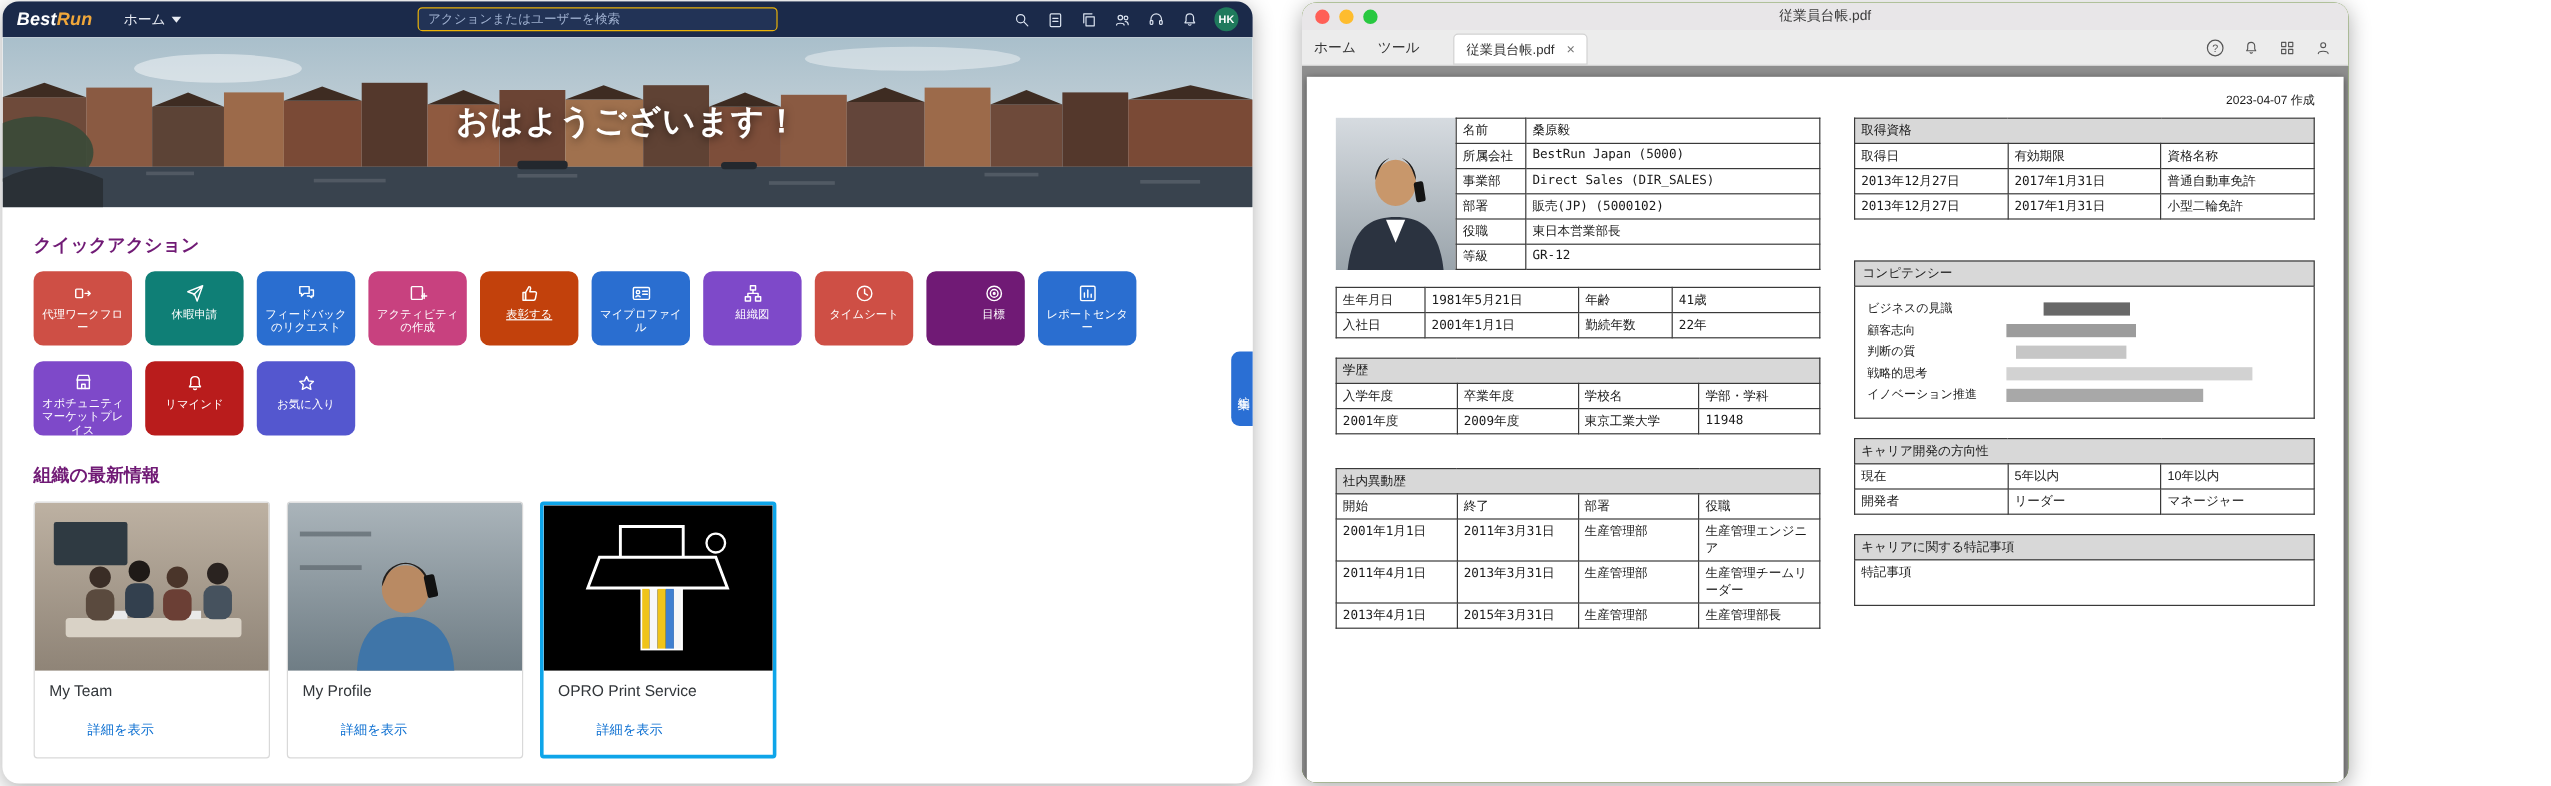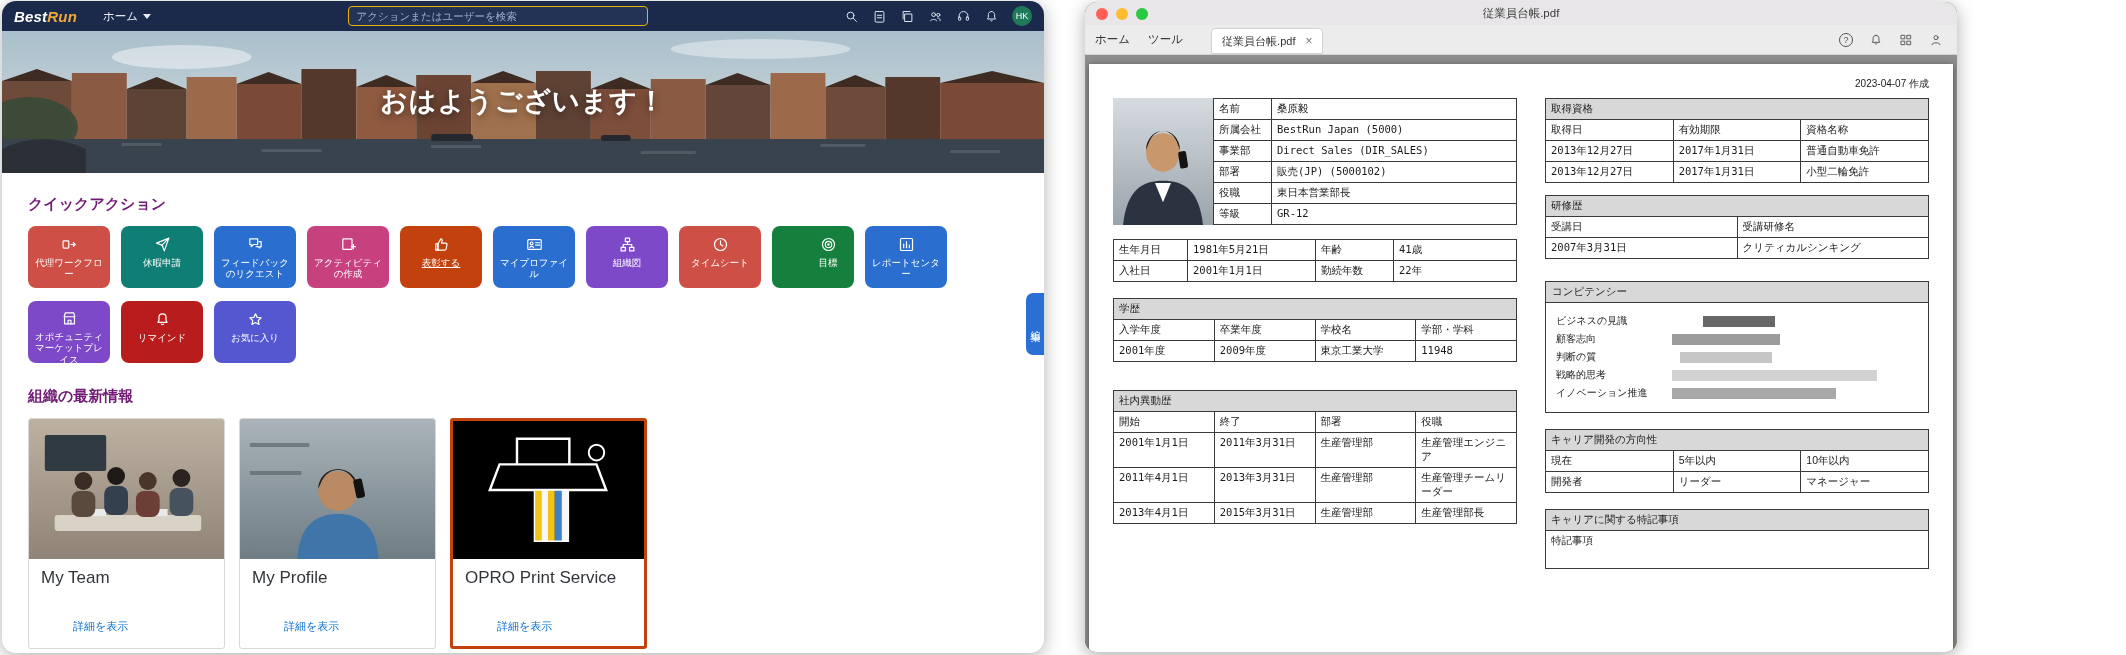--- a/index.html
+++ b/index.html
@@ -12,41 +12,41 @@
   .topbar { height:30px; background:#1b2a4a; display:flex; align-items:center; padding:0 12px; color:#fff; }
   .logo { font-size:15px; font-weight:bold; font-style:italic; letter-spacing:.2px; white-space:nowrap; }
   .logo .run { color:#f0a73a; }
   .home { margin-left:26px; font-size:11.5px; display:flex; align-items:center; gap:5px; color:#e8ecf4; white-space:nowrap; }
   .caret { width:0; height:0; border-left:4px solid transparent; border-right:4px solid transparent; border-top:5px solid #e8ecf4; display:inline-block; }
   .tb-search { margin:0 auto; width:300px; height:20px; background:#223356; border:1px solid #eab308; border-radius:4px; display:flex; align-items:center; padding:0 8px; }
   .tb-search input { background:transparent; border:none; outline:none; color:#cdd6e8; font-size:10.5px; width:100%; font-family:inherit; }
   .tb-search input::placeholder { color:#9fb0cf; }
   .tb-icons { display:flex; align-items:center; gap:13px; }
   .tb-icons svg { width:15px; height:15px; stroke:#dbe3f0; fill:none; stroke-width:1.6; stroke-linecap:round; stroke-linejoin:round; display:block; }
-  .avatar { width:20px; height:20px; border-radius:50%; background:#1f7a5c; color:#fff; font-size:9px; font-weight:normal; display:flex; align-items:center; justify-content:center; margin-left:13px; }
+  .avatar { width:20px; height:20px; border-radius:50%; background:#1f7a5c; color:#fff; font-size:9px; font-weight:bold; display:flex; align-items:center; justify-content:center; margin-left:13px; }
 
   .hero { position:relative; height:142px; overflow:hidden; }
   .hero svg.art { position:absolute; inset:0; width:100%; height:100%; display:block; }
   .greeting { position:absolute; left:0; right:0; top:52px; text-align:center; color:#fff; font-size:27px; font-weight:bold; text-shadow:0 2px 8px rgba(0,0,0,.55); letter-spacing:1px; }
 
   .pcontent { padding:14px 26px 0; }
   .sec-title { font-size:15px; font-weight:bold; color:#701a75; margin:8px 0 12px; }
   .tiles { display:flex; gap:11px; margin-bottom:13px; }
   .tile { width:82px; height:62px; border-radius:8px; color:#fff; display:flex; flex-direction:column; align-items:center; padding-top:9px; flex:none; cursor:pointer; }
   .ticon { height:18px; display:flex; align-items:center; }
   .tile svg { width:17px; height:17px; stroke:#fff; fill:none; stroke-width:1.7; stroke-linecap:round; stroke-linejoin:round; display:block; }
   .tlabel { font-size:9.5px; line-height:1.2; text-align:center; margin-top:4px; padding:0 3px; }
   .edit-tab { position:absolute; right:0; top:292px; width:18px; height:62px; background:#2a6fd4; color:#fff; border-radius:7px 0 0 7px; writing-mode:vertical-rl; display:flex; align-items:center; justify-content:center; font-size:10px; letter-spacing:2px; cursor:pointer; }
 
   .cards { display:flex; gap:14px; margin-top:2px; }
   .card { width:197px; background:#fff; border:1px solid #d9d9d9; border-radius:3px; overflow:hidden; }
-  .card--highlight { border:3px solid #c2410c; }
+  .card--highlight { border:3px solid #0ea5e9; }
   .card-img { height:140px; width:100%; display:block; }
   .card-body { padding:9px 12px 12px; }
-  .card-title { font-size:17px; color:#32363a; margin-bottom:28px; font-weight:normal; }
+  .card-title { font-size:13px; color:#32363a; margin-bottom:16px; font-weight:normal; }
   .card-link { font-size:11px; color:#0a6ed1; text-decoration:none; cursor:pointer;padding-left:32px; }
 
   
   .viewer { left:1085px; top:2px; width:872px; height:650px; border-radius:12px; box-shadow:0 4px 18px rgba(0,0,0,.32); background:#4d7c0f; display:flex; flex-direction:column; }
   .vtitlebar { height:23px; background:#e8e6e8; position:relative; display:flex; align-items:center; justify-content:center; flex:none; }
   .lights { position:absolute; left:11px; top:0; bottom:0; display:flex; align-items:center; gap:8px; }
   .light { width:12px; height:12px; border-radius:50%; cursor:pointer; }
   .l-close { background:#ff5f57; } .l-min { background:#febc2e; } .l-zoom { background:#28c840; }
   .vtitle { font-size:11.5px; color:#3c3c3c; }
   .vtoolbar { height:30px; background:#ececec; border-bottom:1px solid #d2d2d2; display:flex; align-items:center; padding:0 14px 0 10px; flex:none; }
@@ -269,21 +269,21 @@
         </div>
         <div class="tile" style="background: rgb(206, 79, 69);">
           <span class="ticon">
               <svg viewBox="0 0 24 24">
                 <circle cx="12" cy="12" r="8.5"></circle>
                 <path d="M12 7v5l3.5 2"></path>
               </svg>
             </span>
           <span class="tlabel">タイムシート</span>
         </div>
-        <div class="tile" style="background: #15803d; padding-left: 30px;">
+        <div class="tile" style="background: #701a75; padding-left: 30px;">
           <span class="ticon">
               <svg viewBox="0 0 24 24">
                 <circle cx="12" cy="12" r="8.5"></circle>
                 <circle cx="12" cy="12" r="4.5"></circle>
                 <circle cx="12" cy="12" r="1"></circle>
               </svg>
             </span>
           <span class="tlabel">目標</span>
         </div>
         <div class="tile" style="background: rgb(42, 110, 208);">
@@ -607,35 +607,20 @@
               <tr>
                 <td class="mono">2013年12月27日</td>
                 <td class="mono">2017年1月31日</td>
                 <td class="mono">小型二輪免許</td>
               </tr>
             </tbody>
               </table>
 
             <div class="gap12"></div>
 
-            <table>
-              <tbody>
-                  <tr>
-                    <td class="sechead" colspan="2">研修歴</td>
-                  </tr>
-              <tr>
-                <td class="w100">受講日</td>
-                <td>受講研修名</td>
-              </tr>
-              <tr>
-                <td class="mono">2007年3月31日</td>
-                <td class="mono">クリティカルシンキング</td>
-              </tr>
-            </tbody>
-              </table>
 
             <div class="gap22"></div>
 
             <div>
               <div class="sec-bar">コンピテンシー</div>
               <div class="comp-box">
                 <div class="comp-row">
                   <span class="comp-label">ビジネスの見識</span>
                   <span class="comp-track">
                       <span class="comp-bar" style="display: block; width: 28%; margin-left: 16%; background: rgb(104, 104, 104);"></span>

